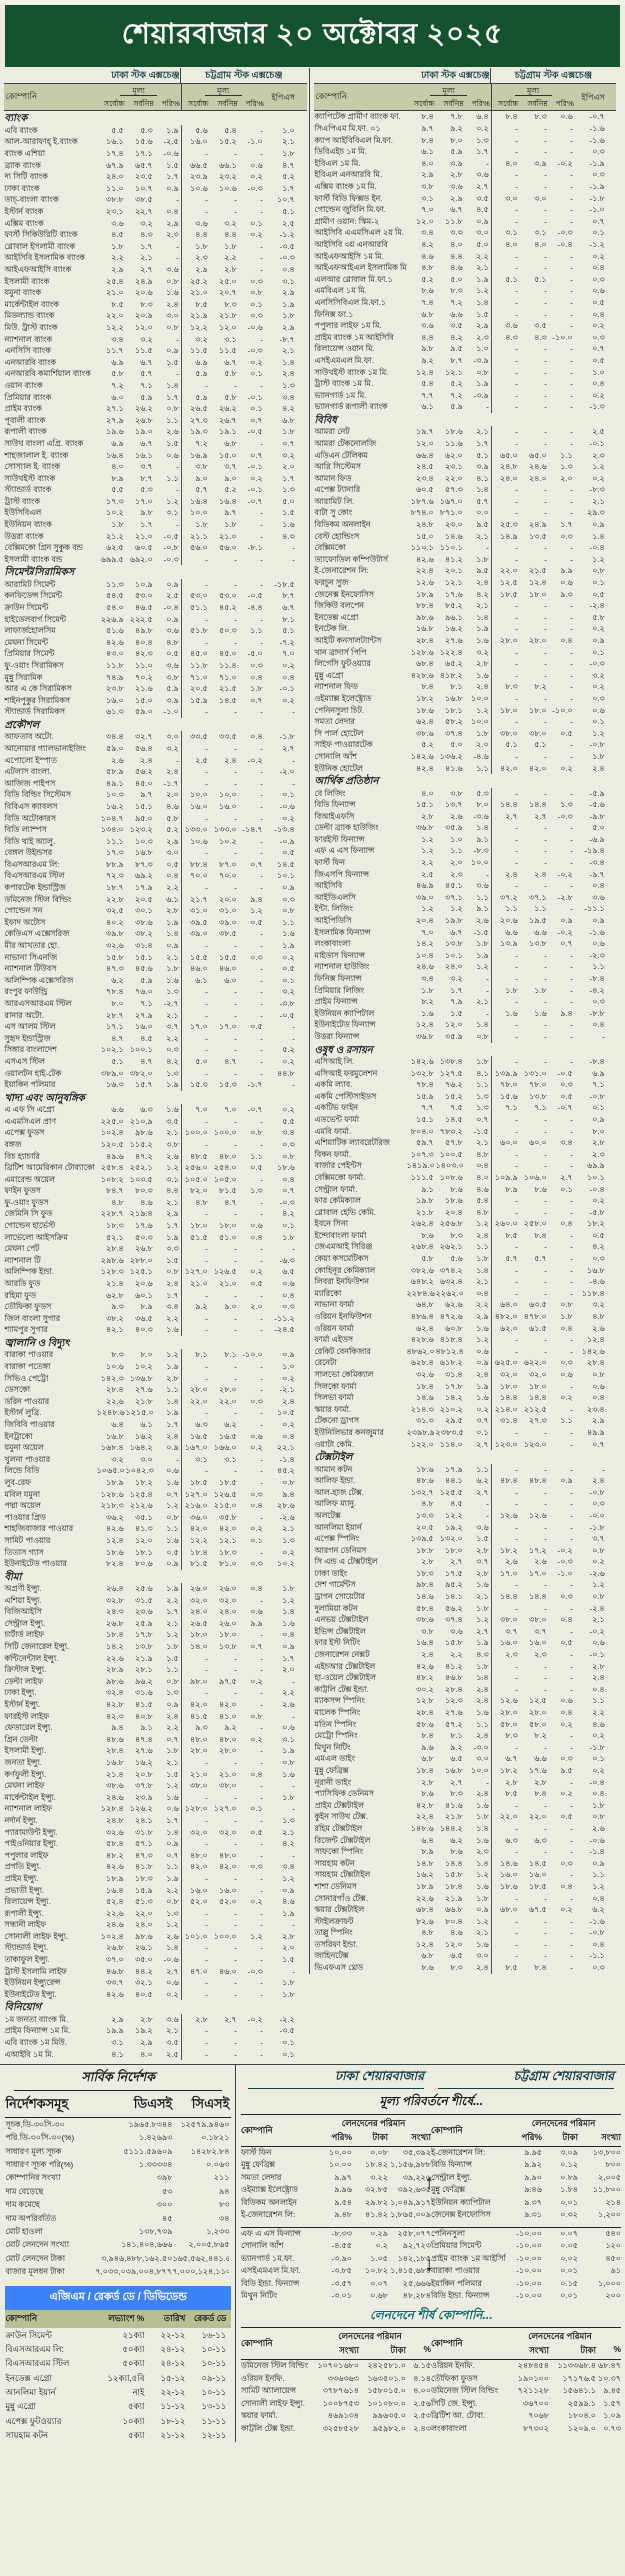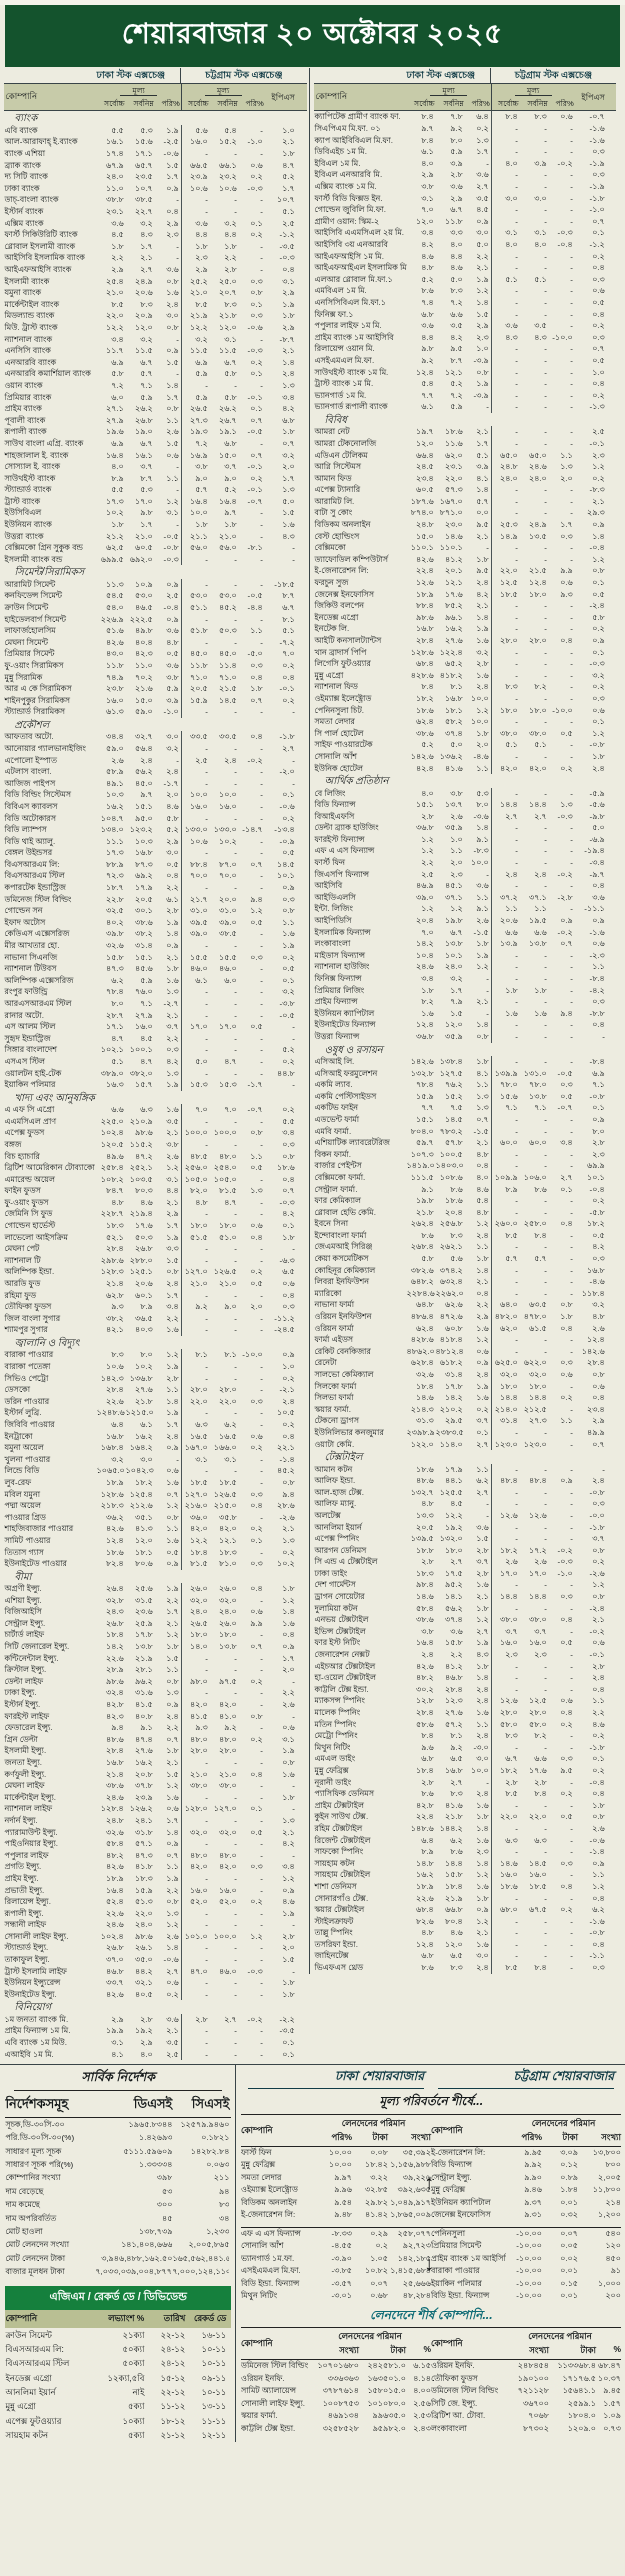--- a/index.html
+++ b/index.html
@@ -6,51 +6,51 @@
   body{width:625px;background:#f4f3ea;font-family:"Liberation Sans","DejaVu Sans",sans-serif;color:#15191a;}
   .page{width:625px;min-height:2576px;background:#edece0;}
   
   .banner{margin:5.4px 5.4px 1.8px 5.4px;background:#14532d;color:#fff;text-align:center;
     font-size:28px;font-weight:bold;padding:6.3px 0 8px 0;letter-spacing:0.9px;}
   
   .main{display:flex;align-items:flex-start;}
   .panel{width:309px;box-sizing:border-box;padding:0 1.8px 0 3.6px;}
   .panel.right{border-left:1.3px solid #394447;}
   .exch{display:grid;grid-template-columns:93px 83px 87px 1fr;font-size:9.4px;font-weight:bold;color:#123c46;}
-  .exch .x1{grid-column:2;text-align:left;}
+  .exch .x1{grid-column:2;text-align:right;}
   .exch .x2{grid-column:3 / span 2;text-align:center;border-left:0.9px solid #394447;}
   .band{display:grid;grid-template-columns:93px 29px 29px 26px 29px 29px 26px 32px;
     background:#c7cba9;border-top:0.9px solid #394447;border-bottom:0.9px solid #394447;font-size:7.6px;}
   .band .co{grid-row:1 / span 2;align-self:center;font-size:8.5px;padding-left:1.8px;}
   .band .m1{grid-column:2 / span 3;text-align:center;}
   .band .m2{grid-column:5 / span 3;text-align:center;border-left:0.9px solid #394447;}
   .band .m1 span,.band .m2 span{border-bottom:0.9px solid #2c3335;padding:0 12.5px;}
   .band .eps{grid-column:8;grid-row:1 / span 2;align-self:center;text-align:right;padding-right:1.8px;font-size:8px;}
   .band .sub{text-align:right;padding-right:0.9px;}
   .band .sub.bl{border-left:0.9px solid #394447;}
   
   .srow{display:grid;grid-template-columns:93px 29px 29px 26px 29px 29px 26px 32px;
     height:11.6px;line-height:11.6px;font-size:8px;white-space:nowrap;}
   .srow .c1{overflow:hidden;padding-left:0.9px;}
   .srow .n{text-align:right;padding-right:1.8px;}
   .srow .c5{border-left:0.9px solid #4a5456;}
-  .sechead{font-size:10px;font-weight:normal;font-style:italic;height:13.4px;line-height:13.4px;padding-left:0.9px;margin-left:10px;}
+  .sechead{font-size:10px;font-weight:bold;font-style:italic;height:13.4px;line-height:13.4px;padding-left:0.9px;}
   
   .bottom{display:flex;border-top:1.8px solid #394447;margin-top:3.6px;}
   .bt-left{width:235px;box-sizing:border-box;padding:1.8px 3.6px 0 5.4px;}
   .bt-right{width:391px;box-sizing:border-box;border-left:1.3px solid #394447;padding:1.8px 3.6px 0 5.4px;position:relative;}
   .ind-title{font-size:12.5px;font-weight:bold;font-style:italic;text-align:center;
     border-bottom:1.3px solid #222;margin:1.8px 9px 0.9px 9px;padding-bottom:1.8px;}
   .ind-head{display:grid;grid-template-columns:90px 77px 57px;font-size:13px;font-weight:bold;
     border-bottom:0.9px solid #222;padding:1.8px 0;}
   .ind-head .r{text-align:right;}
   .ind-row{display:grid;grid-template-columns:90px 77px 57px;font-size:8px;line-height:13.4px;white-space:nowrap;}
   .ind-row .r{text-align:right;overflow:hidden;}
   .agm{margin-top:7.2px;}
-  .agm-bar{background:#15803d;color:#fff;font-size:10.8px;font-weight:bold;text-align:center;padding:2.7px 0;}
+  .agm-bar{background:#3b82f6;color:#fff;font-size:10.8px;font-weight:bold;text-align:center;padding:2.7px 0;}
   .agm-head{display:grid;grid-template-columns:82px 57px 41px 41px;background:#b9bf93;font-size:8.5px;font-weight:bold;padding:1.8px 0;}
   .agm-head .r{text-align:right;}
   .agm-row{display:grid;grid-template-columns:82px 57px 41px 41px;font-size:8.5px;line-height:14.3px;white-space:nowrap;}
   .agm-row .r{text-align:right;}
   .mk-heads{display:flex;font-size:12.5px;font-weight:bold;font-style:italic;color:#123c46;}
   .mk-heads span{flex:1;text-align:right;border-bottom:1.3px solid #123c46;margin:0 7.2px;padding-bottom:1.8px;}
   .bt-title{font-size:12px;font-weight:bold;font-style:italic;text-align:center;margin:2.7px 0 1.8px 0;
     border-bottom:1.3px solid #222;padding-bottom:1.8px;}
   .bt-title.teal{color:#0e6b75;}
   .pt-heads{display:flex;font-size:8.5px;font-weight:bold;border-bottom:0.9px solid #222;padding-bottom:0.9px;}

